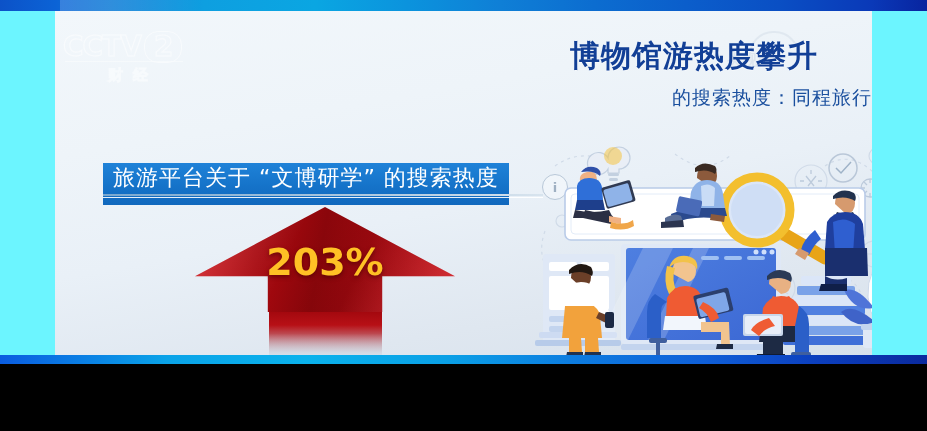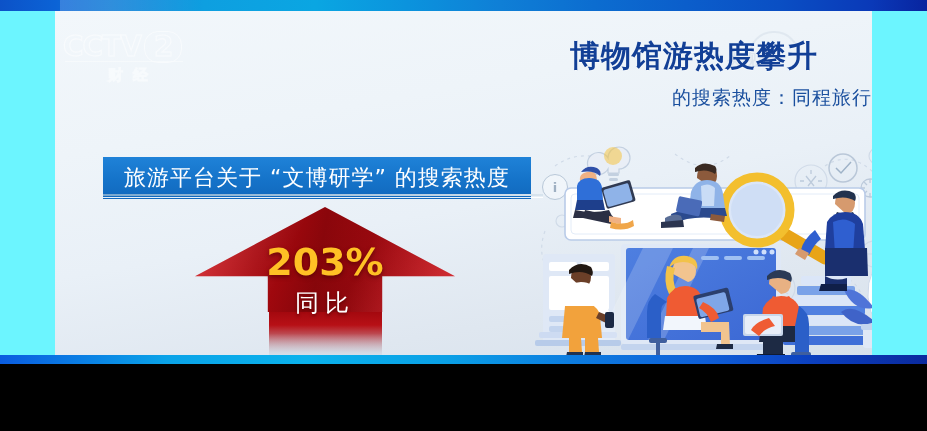--- a/index.html
+++ b/index.html
@@ -43,23 +43,23 @@
     border:2px solid #c3cfdd;border-bottom:none;border-radius:24px 24px 0 0;}
 
   
   .headline{position:absolute;left:491px;top:25px;width:330px;text-align:left;}
   .h-title{font:bold 30px "DejaVu Sans",sans-serif;color:#123f96;letter-spacing:1px;
     white-space:nowrap;text-shadow:0 1px 0 rgba(255,255,255,.5);margin-left:24px;}
   .h-sub{margin-top:8px;text-align:right;font:19px "DejaVu Sans",sans-serif;color:#1a4f9e;
     letter-spacing:1px;white-space:nowrap;padding-right:4px;}
 
   
-  .cap{position:absolute;left:48px;top:146px;height:42px;
+  .cap{position:absolute;left:48px;top:152px;height:42px;
     background:linear-gradient(180deg,#1f82d8 0%,#1573c9 55%,#1168bd 100%);
-    display:flex;align-items:center;padding:0 21px;box-sizing:border-box;}
+    display:flex;padding:0 10px;box-sizing:border-box;}
   .cap-txt{font:22px "DejaVu Sans",sans-serif;color:#fff;letter-spacing:1px;white-space:nowrap;}
   .cap-rule{position:absolute;left:48px;top:183px;width:440px;height:2px;
     background:linear-gradient(90deg,#7aa8cf,#b9cfe2 70%,#d8e4ee);}
   .cap-rule2{position:absolute;left:48px;top:186px;width:440px;height:1px;background:rgba(255,255,255,.9);}
 
   
   .arrow{position:absolute;left:140px;top:196px;width:260px;height:155px;}
   .arrow .head{position:absolute;left:0;top:0;width:260px;height:105px;
     background:linear-gradient(100deg,#cf0f16 0%,#a8090f 25%,#8e060b 48%,#b10b12 72%,#d11219 100%);
     clip-path:polygon(50% 0%,100% 66%,72% 66%,72% 100%,28% 100%,28% 66%,0% 66%);}
@@ -129,21 +129,20 @@
     </div>
     <div class="cap-rule"></div>
     <div class="cap-rule2"></div>
     <div class="info-badge">i</div>
 
     <div class="arrow">
       <div class="stem"></div>
       <div class="head"></div>
       <div class="gloss"></div>
       <div class="pct">203%</div>
-      <div class="yoy">同比</div>
     </div>
 
     <div class="illu">
       <svg width="400" height="230" viewBox="0 0 400 230" xmlns="http://www.w3.org/2000/svg">
         <defs>
           <linearGradient id="scr" x1="0" y1="0" x2="1" y2="1">
             <stop offset="0" stop-color="#4e7fe0"></stop>
               <stop offset="1" stop-color="#3c68d4"></stop>
           </linearGradient>
         </defs>

